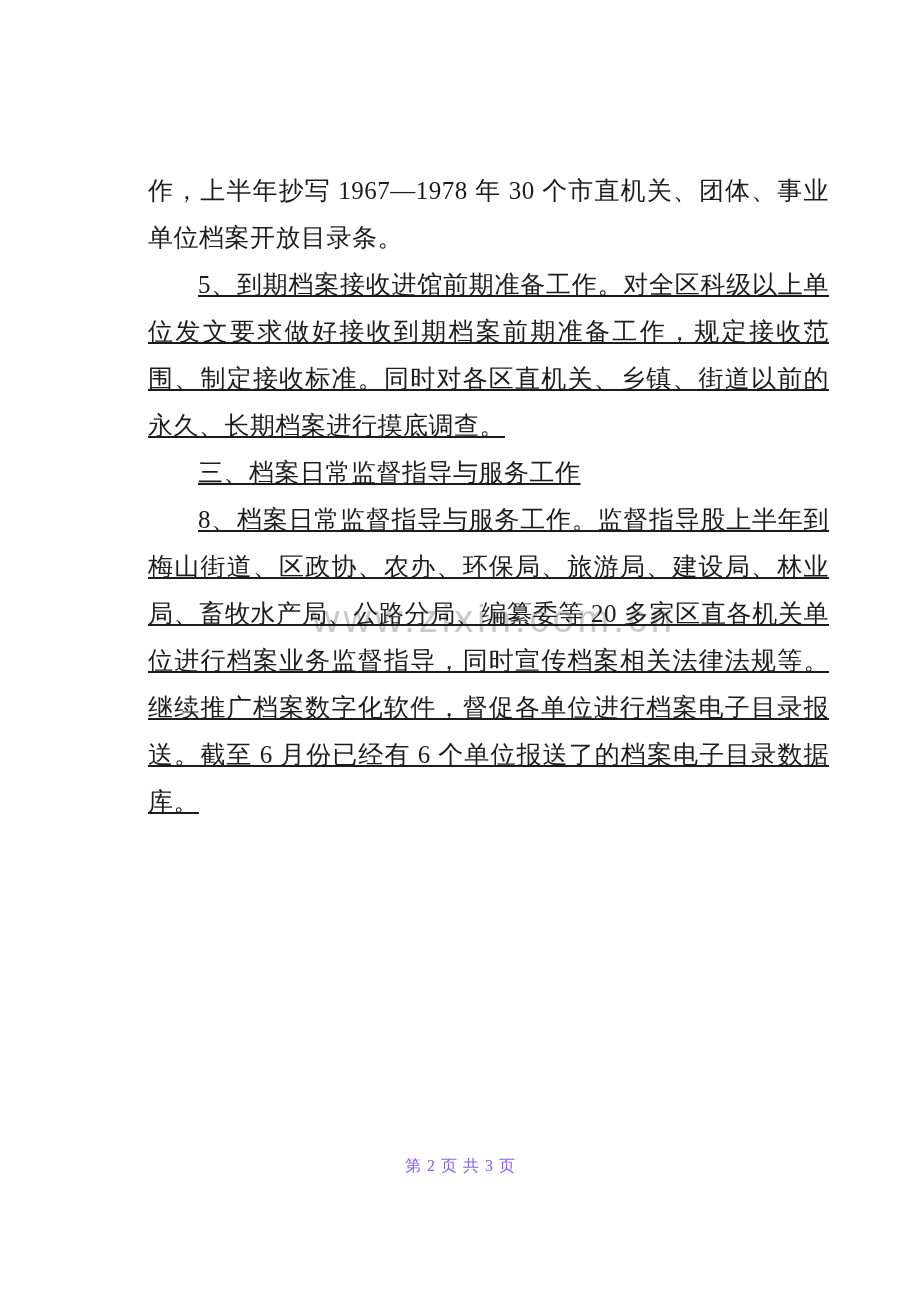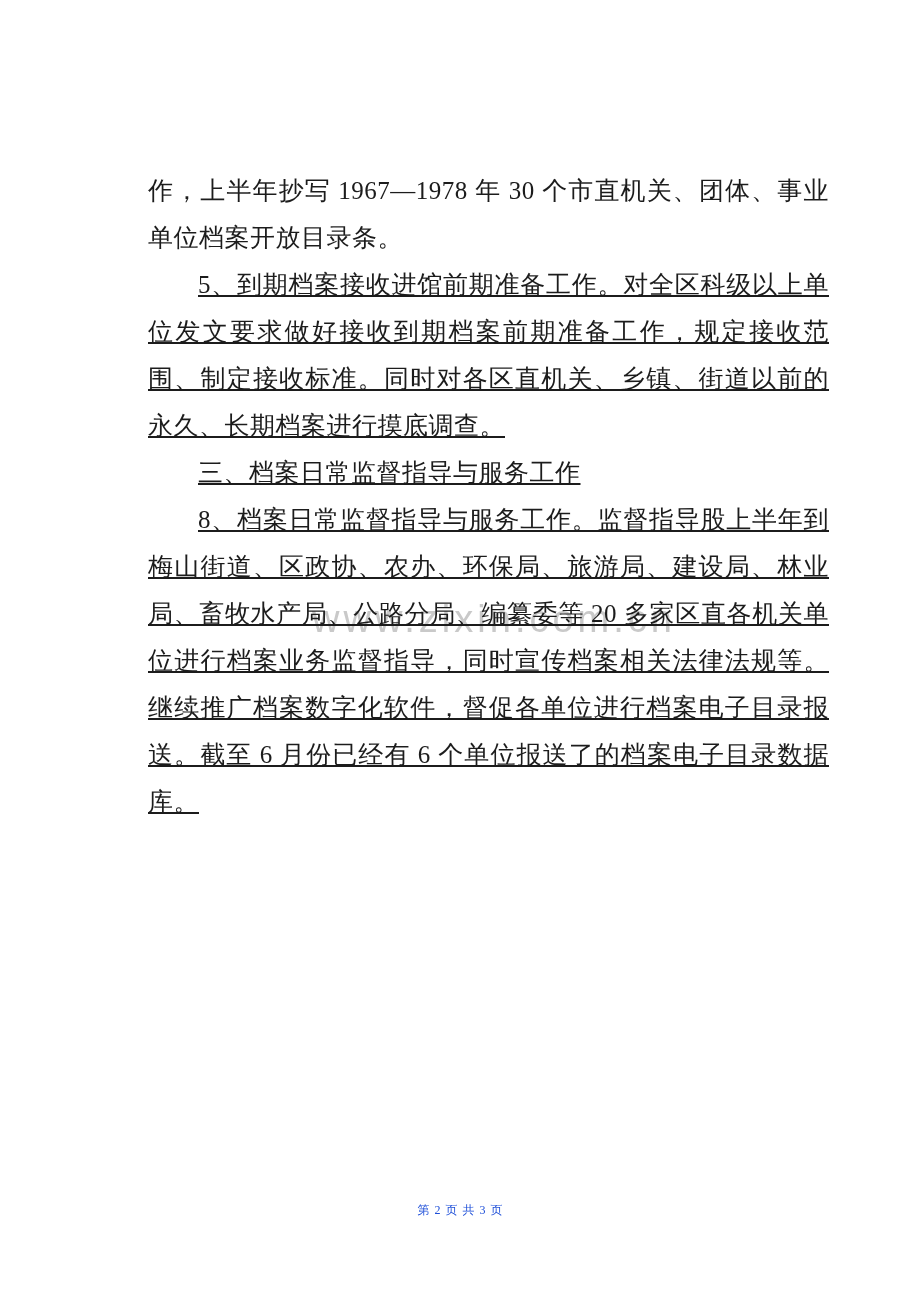--- a/index.html
+++ b/index.html
@@ -46,27 +46,27 @@
     font-size: 38px;
     font-weight: 400;
     letter-spacing: 4px;
     color: #c9c9c9;
     white-space: nowrap;
     user-select: none;
     margin-left: 34px;
   }
   .page-footer {
     position: absolute;
-    top: 1198px;
+    top: 1154px;
     left: 120px;
     width: 681px;
     text-align: center;
-    font-size: 12px;
+    font-size: 16px;
     line-height: 24px;
-    color: #1d4ed8;
+    color: #8b5cf6;
     letter-spacing: 1px;
   }
 </style>
 </head>
 <body>
 
 <div class="page">
 
   <div class="watermark">www.zixin.com.cn</div>
 

